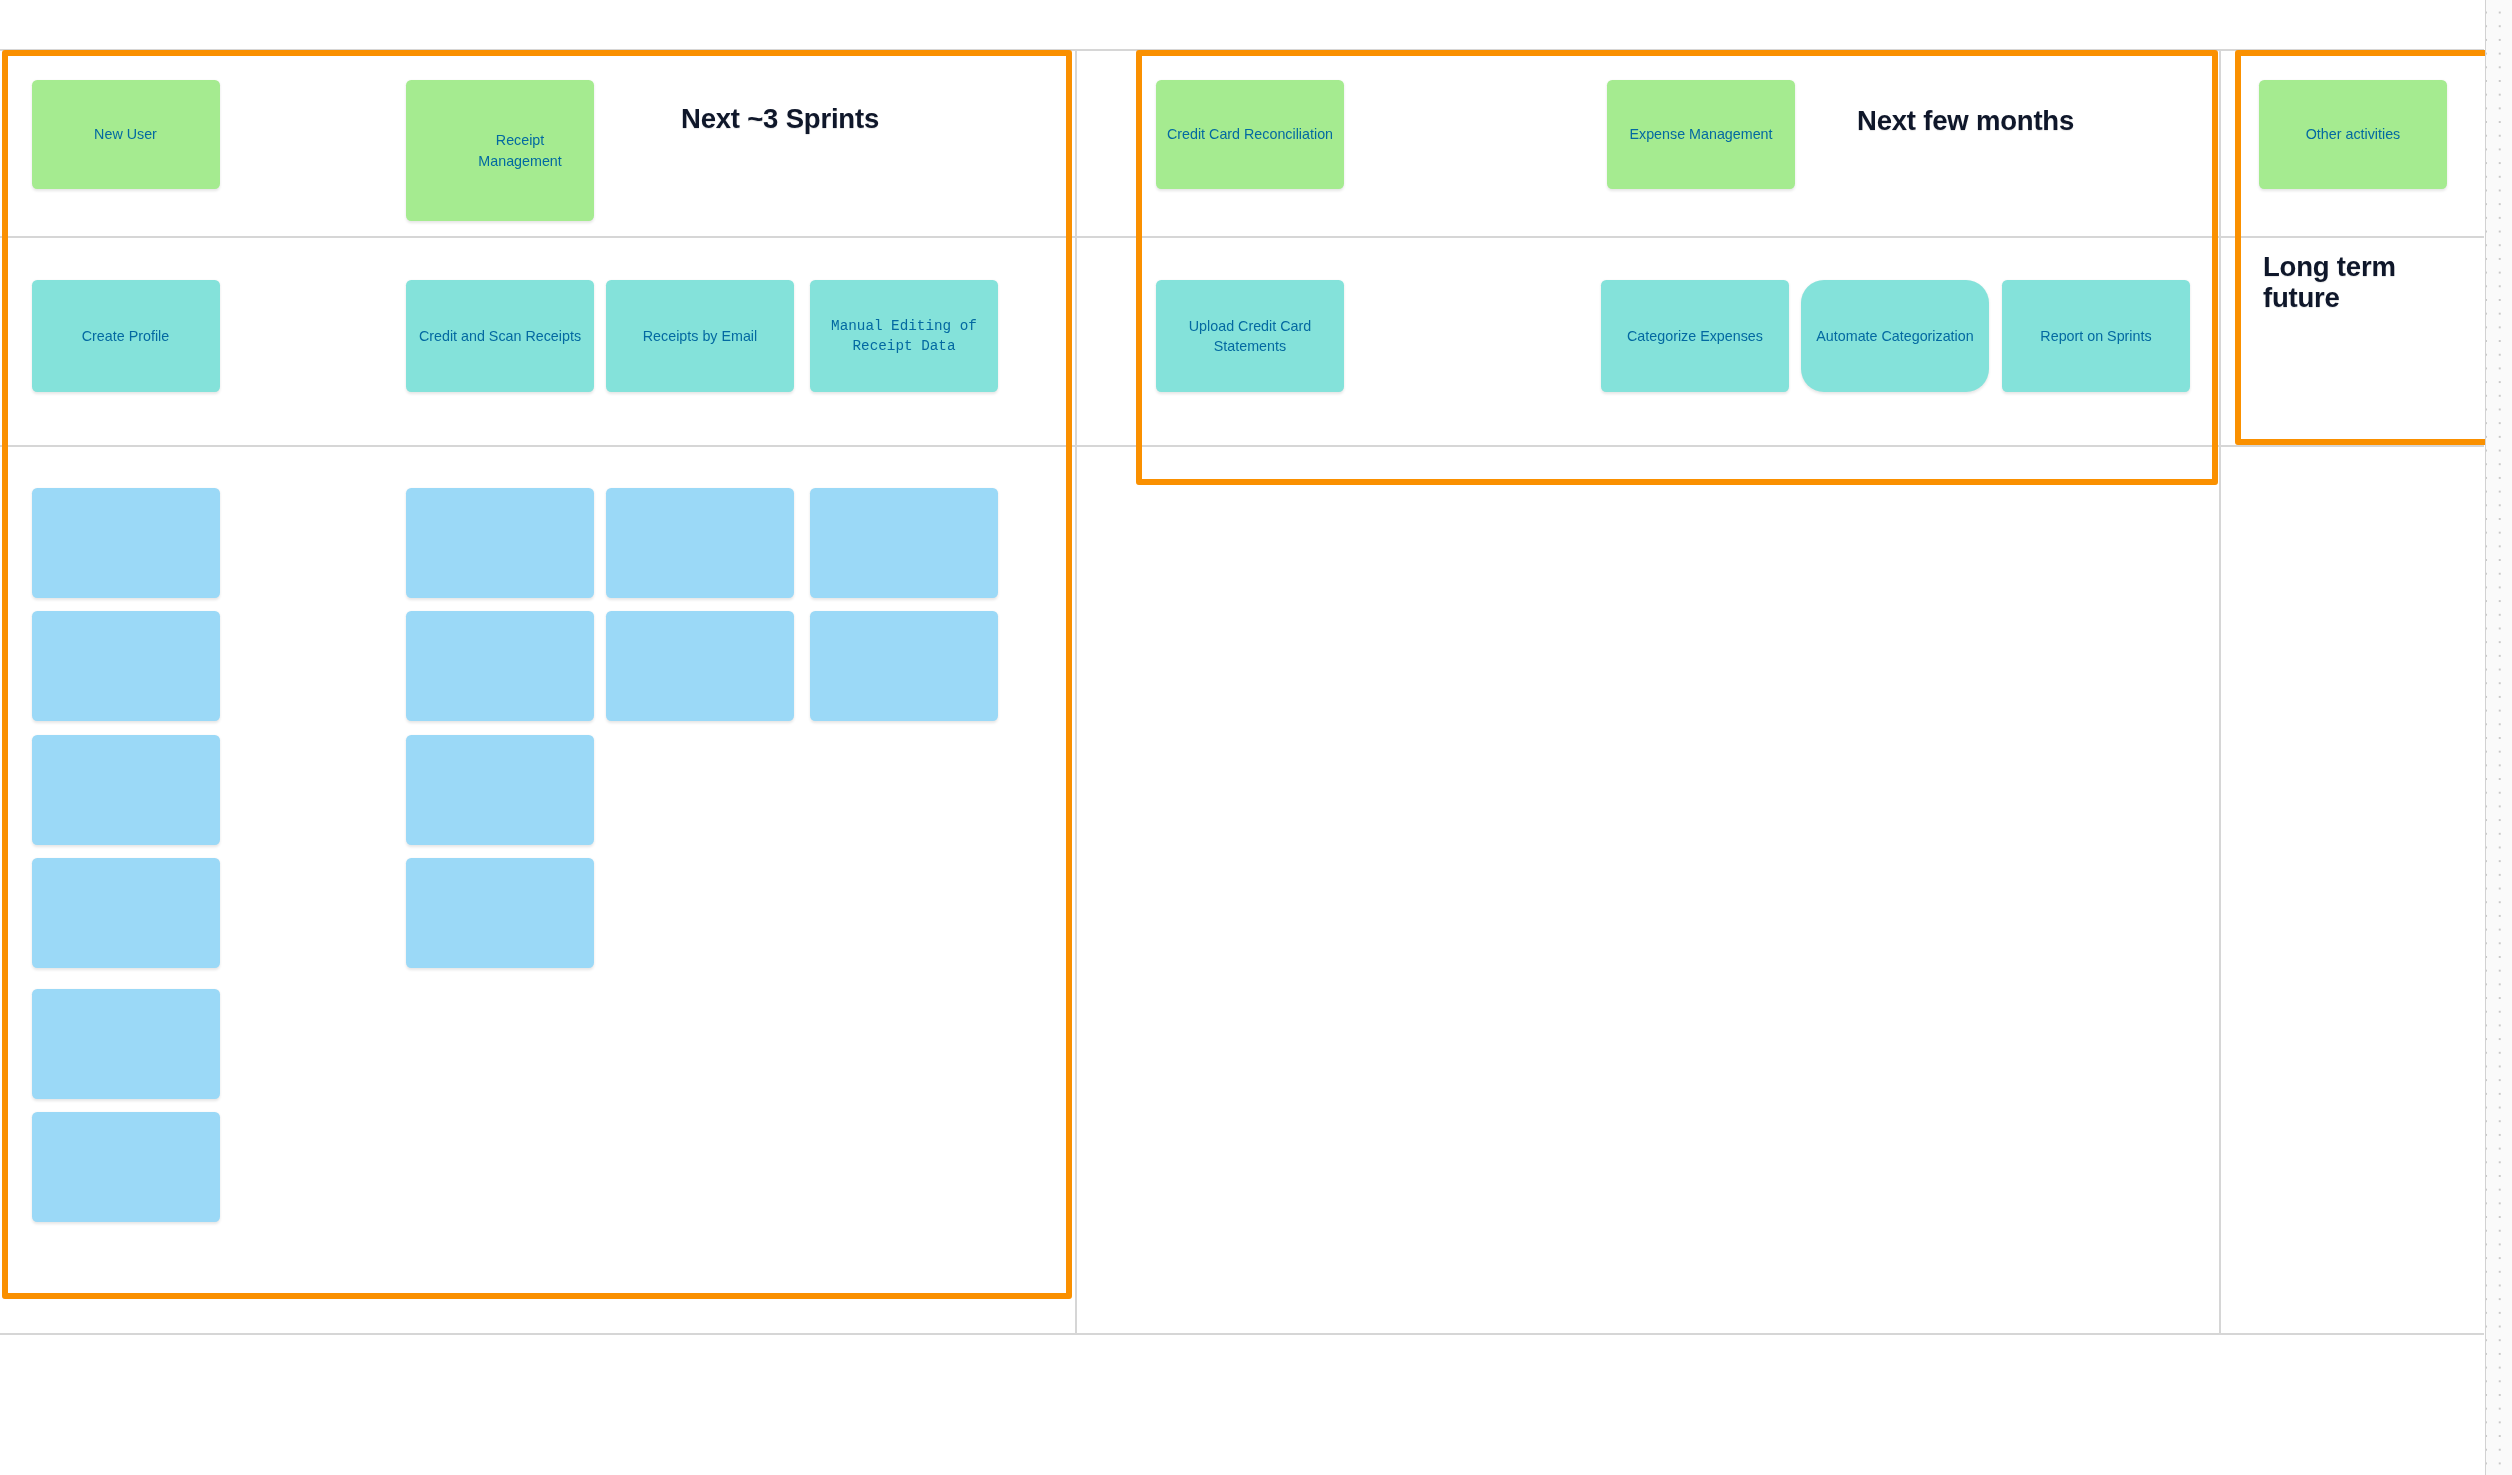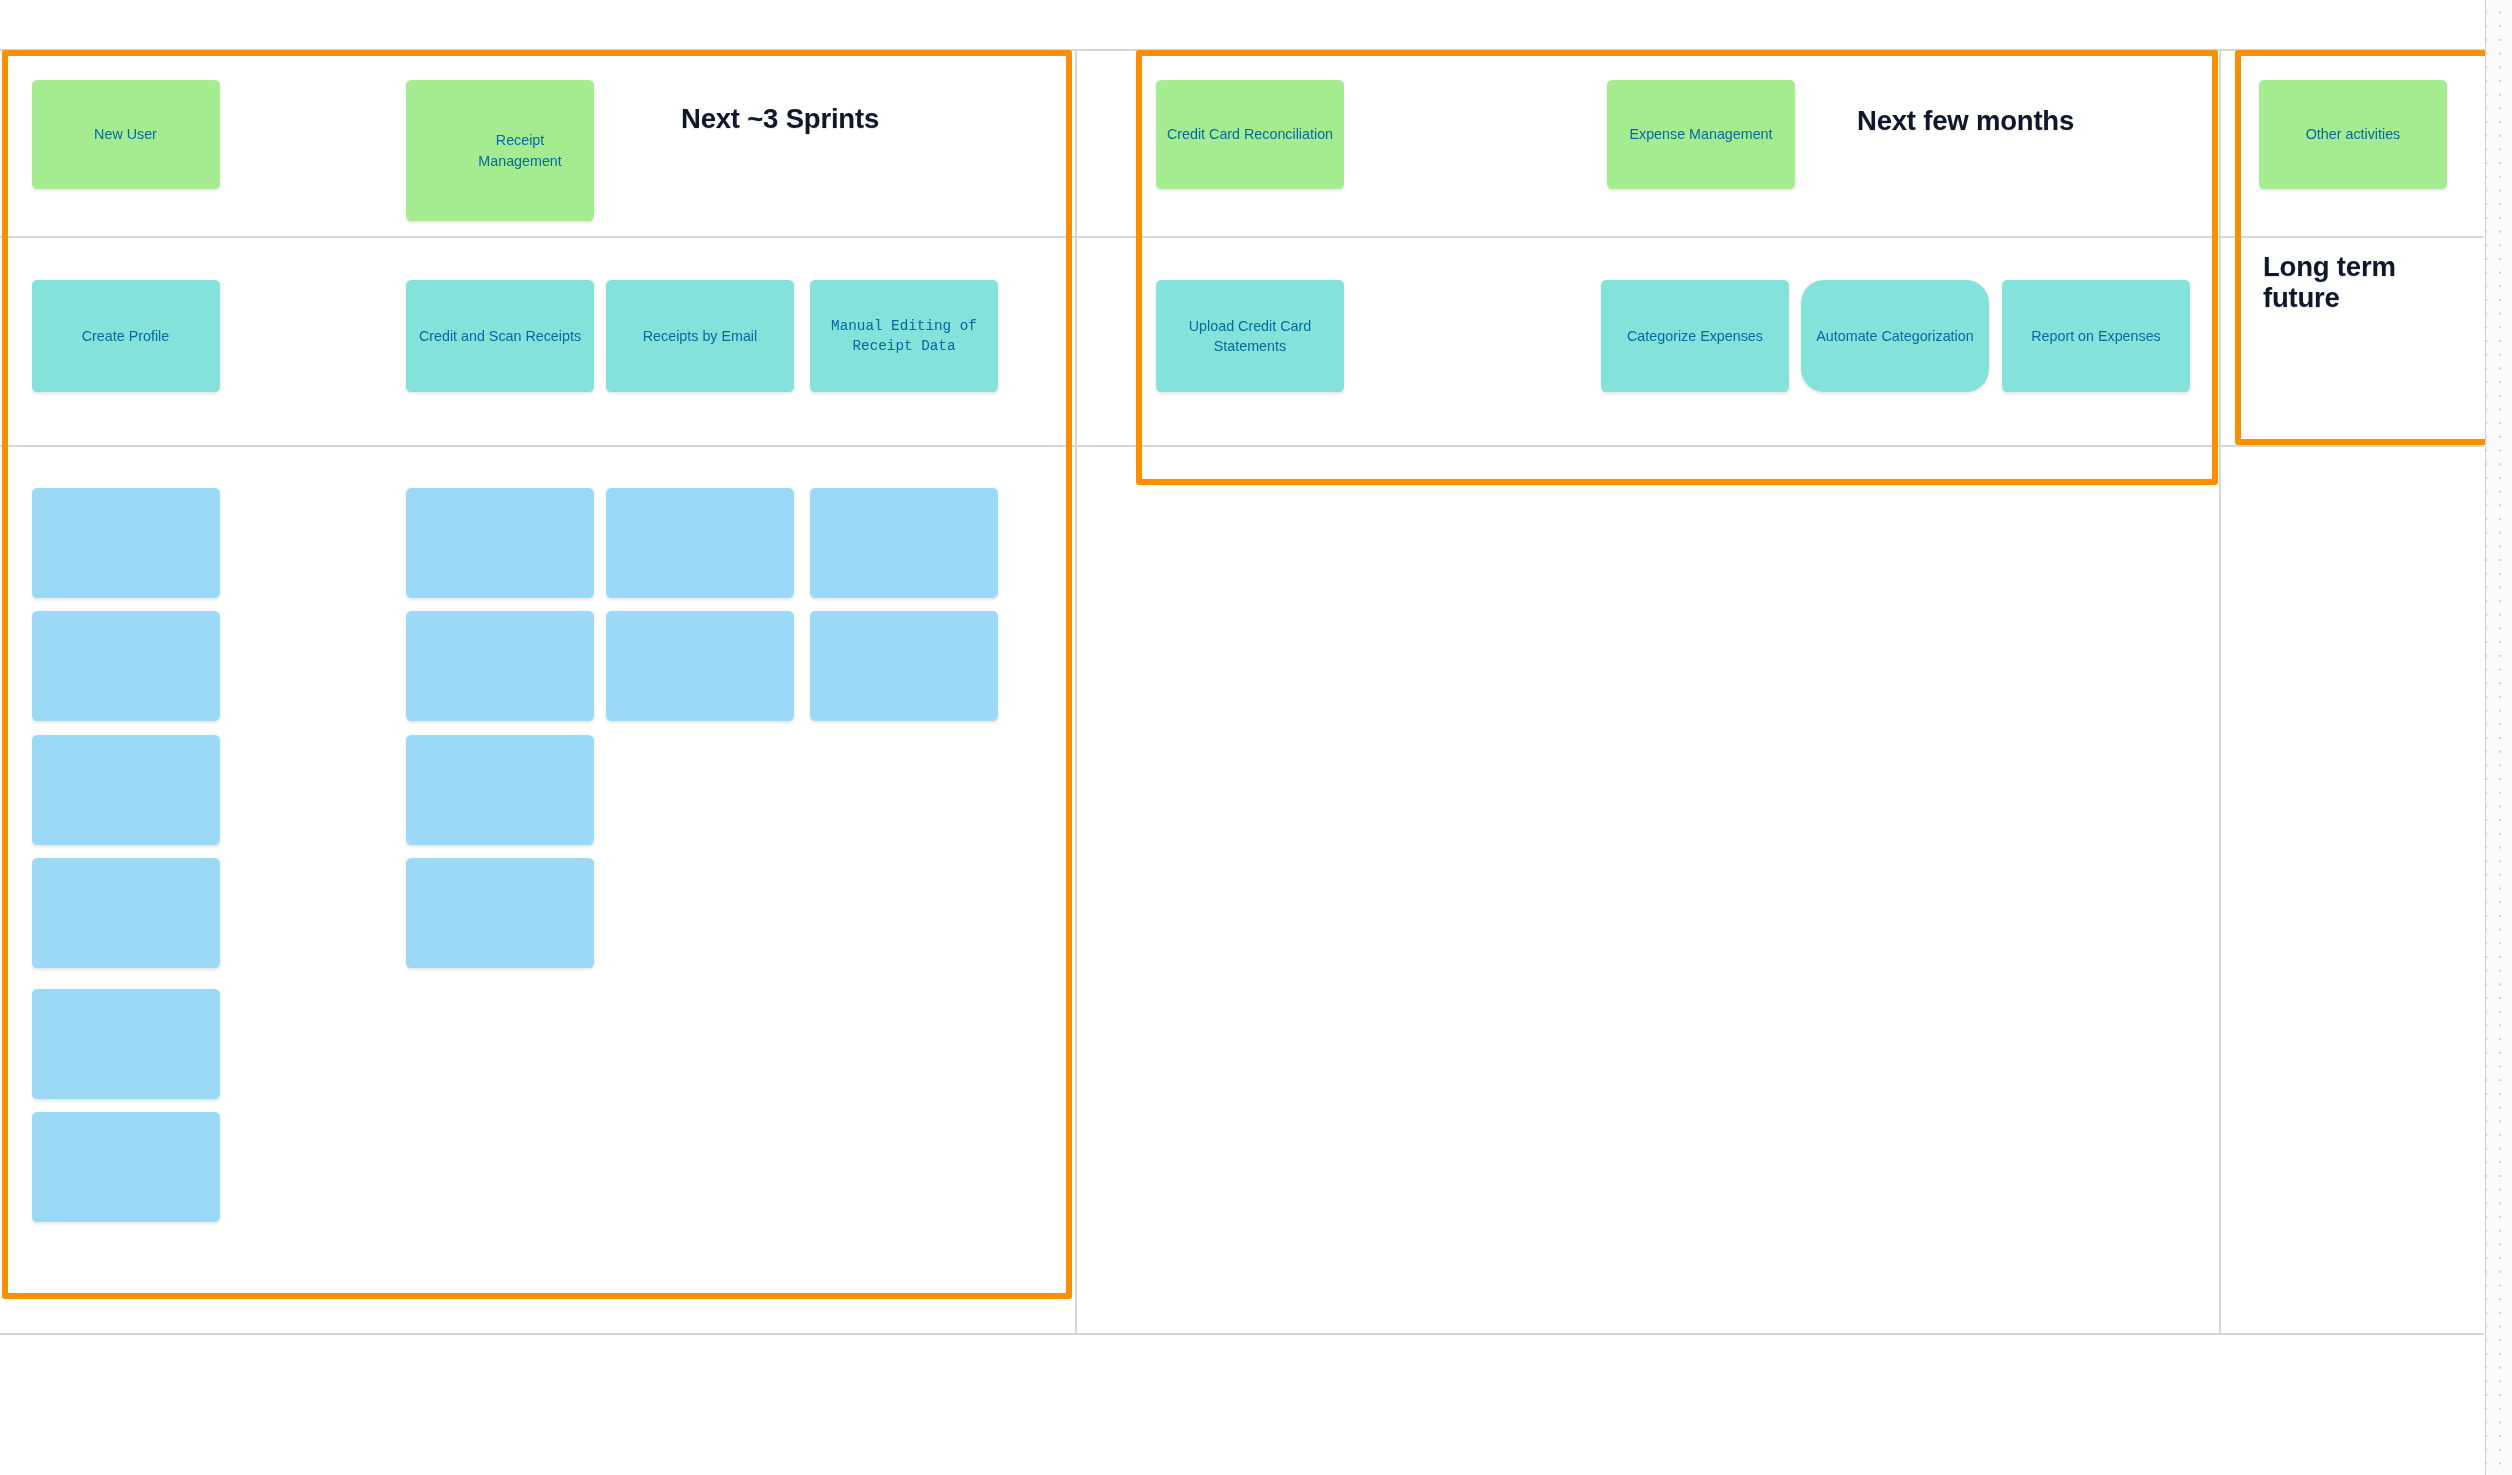--- a/index.html
+++ b/index.html
@@ -155,21 +155,21 @@
 
   <div class="card step" style="left:1601px; top:280px; width:188px; height:112px;">
     <span>Categorize Expenses</span>
   </div>
 
   <div class="card step" style="left:1801px; top:280px; width:188px; height:112px;border-radius:23px;">
     <span>Automate Categorization</span>
   </div>
 
   <div class="card step" style="left:2002px; top:280px; width:188px; height:112px;">
-    <span>Report on Expenses</span>
+    <span>Report on Sprints</span>
   </div>
 
   <div class="card story" style="left:31.5px; top:488px;  width:188px; height:110px;">
       <span></span>
     </div>
   <div class="card story" style="left:31.5px; top:611px; width:188px; height:110px;">
       <span></span>
     </div>
   <div class="card story" style="left:31.5px; top:735px; width:188px; height:110px;">
       <span></span>

